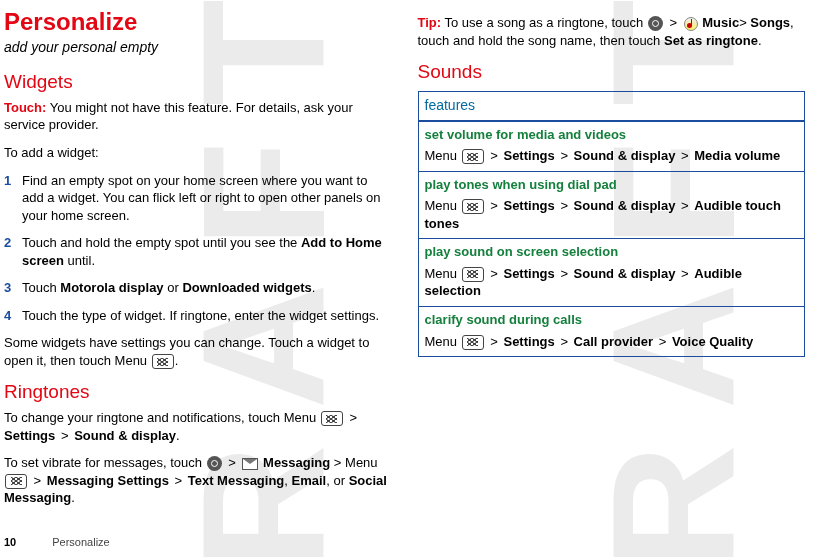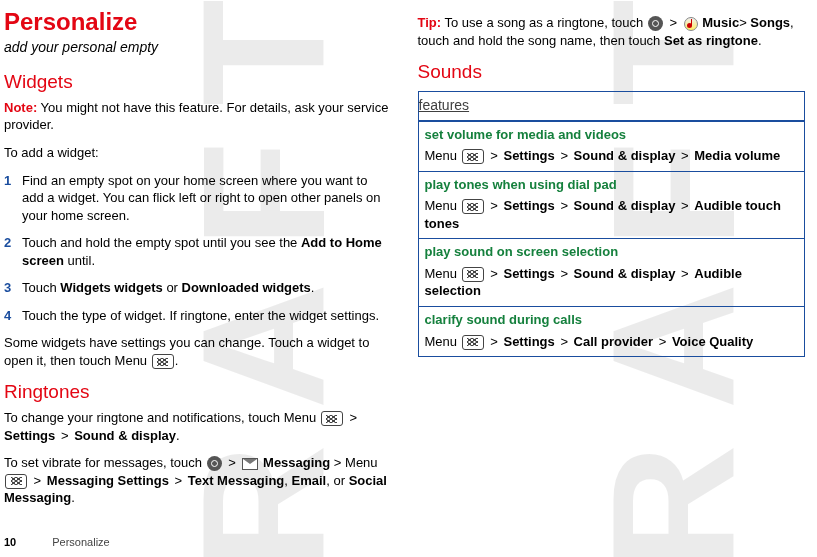--- a/index.html
+++ b/index.html
@@ -179,26 +179,25 @@
   
   .tip-red { color: #e30613; font-weight: bold; }
 
   
   .sounds-table {
     border: 1.5px solid #1a4d9e;
     margin-top: 6px;
     width: 100%;
   }
   .sounds-header {
-    color: #404040;
+    color: #0369a1;
     font-weight: normal;
-    padding: 4px 6px 5px 0;
+    padding: 4px 6px 5px 6px;
     border-bottom: 1.5px solid #1a4d9e;
     font-size: 14px;
-    text-decoration: underline;
   }
   .feature-row {
     border-top: 1px solid #1a4d9e;
   }
   .feature-row:first-of-type { border-top: none; }
   .feature-label {
     color: #15803d;
     font-weight: bold;
     padding: 4px 6px 2px 6px;
   }
@@ -226,39 +225,39 @@
 
   <div class="watermark wm-left">DRAFT</div>
   <div class="watermark wm-right">DRAFT</div>
 
   <div class="col">
     <div class="title-red">Personalize</div>
     <div class="subtitle">add your personal empty</div>
 
     <div class="heading-red">Widgets</div>
     <p>
-      <span class="note-red">Note:</span><span> You might not have this feature. For details, ask your service provider.</span>
+      <span class="note-red">Touch:</span><span> You might not have this feature. For details, ask your service provider.</span>
     </p>
     <p>To add a widget:</p>
 
     <div class="steps">
       <div class="step">
         <div class="step-num">1</div>
         <div class="step-body">Find an empty spot on your home screen where you want to add a widget. You can flick left or right to open other panels on your home screen.</div>
       </div>
       <div class="step">
         <div class="step-num">2</div>
         <div class="step-body">
           <span>Touch and hold the empty spot until you see the </span><span class="bold">Add to Home screen</span><span> until.</span>
         </div>
       </div>
       <div class="step">
         <div class="step-num">3</div>
         <div class="step-body">
-          <span>Touch </span><span class="bold">Widgets widgets</span><span> or </span><span class="bold">Downloaded widgets</span><span>.</span>
+          <span>Touch </span><span class="bold">Motorola display</span><span> or </span><span class="bold">Downloaded widgets</span><span>.</span>
         </div>
       </div>
       <div class="step">
         <div class="step-num">4</div>
         <div class="step-body">Touch the type of widget. If ringtone, enter the widget settings.</div>
       </div>
     </div>
 
     <p>
       <span>Some widgets have settings you can change. Touch a widget to open it, then touch Menu </span><span class="icon-box icon-grid"></span><span>.</span>

